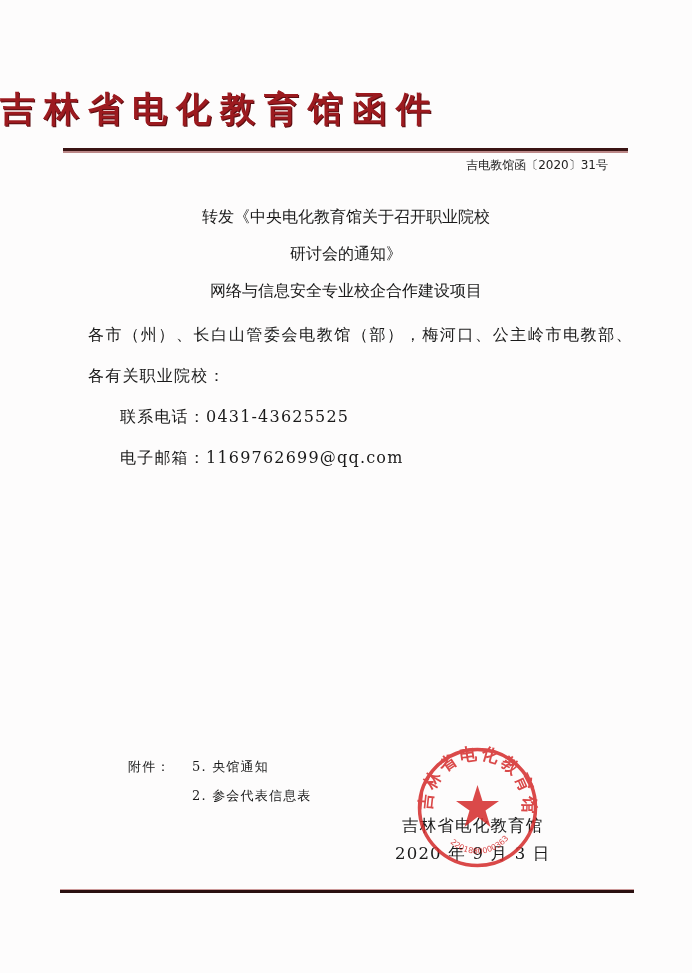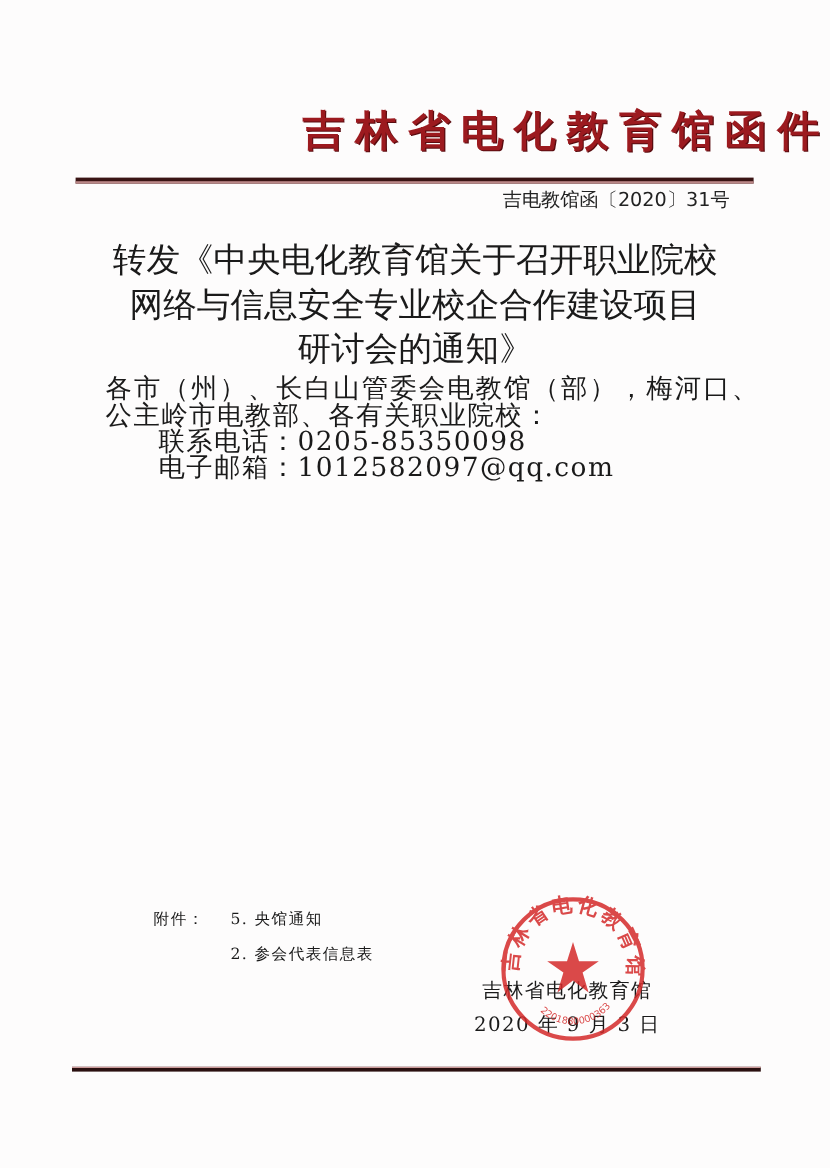--- a/index.html
+++ b/index.html
@@ -6,47 +6,47 @@
     body {
       width: 692px; height: 973px; overflow: hidden;
       background: #fdfcfc;
       font-family: "DejaVu Serif", serif;
       color: #1a1a1a;
       position: relative;
     }
     .page { position: absolute; inset: 0; }
     .letterhead {
       position: absolute; left: 0; right: 0; top: 86px;
-      text-align: right;
+      text-align: left;
       font-family: "DejaVu Sans", sans-serif;
       font-weight: bold;
       font-size: 35px;
       letter-spacing: 9px;
       color: #9c1a1f;
       text-shadow: 1px 1px 0 #5a0c10;
     }
     .rule-top {
       position: absolute; left: 63px; width: 565px; top: 148px;
       height: 3px; background: #3a1414;
       border-bottom: 2px solid #b88;
     }
     .docno {
       position: absolute; right: 84px; top: 157px;
       font-family: "DejaVu Sans", sans-serif;
-      font-size: 16px; color: #222;
+      font-size: 12px; color: #222;
     }
     .title {
       position: absolute; left: 0; right: 0; top: 198px;
       text-align: center;
       font-family: "DejaVu Sans", sans-serif;
-      font-size: 28px; line-height: 37px; color: #1a1a1a;
+      font-size: 16px; line-height: 37px; color: #1a1a1a;
     }
     .body-text {
       position: absolute; left: 88px; width: 545px; top: 314px;
-      font-size: 22px; line-height: 22px;
+      font-size: 16px; line-height: 41px;
       letter-spacing: 1.2px;
       text-align: justify;
     }
     .body-text p { margin: 0; }
     .indent { text-indent: 2em; }
     .contact { padding-left: 2em; }
     .attach-block { position: absolute; left: 128px; top: 752px; font-size: 13px; line-height: 29px; letter-spacing: 1.2px; }
     .attach-row { display: flex; }
     .attach-label { width: 64px; }
     .attach-item2 { padding-left: 64px; }
@@ -70,28 +70,28 @@
 <body>
 
 <div class="page">
 
   <div class="letterhead">吉林省电化教育馆函件</div>
   <div class="rule-top"></div>
   <div class="docno">吉电教馆函〔2020〕31号</div>
 
   <div class="title">
     <div>转发《中央电化教育馆关于召开职业院校</div>
+    <div>研讨会的通知》</div>
     <div>网络与信息安全专业校企合作建设项目</div>
-    <div>研讨会的通知》</div>
   </div>
 
   <div class="body-text">
     <p>各市（州）、长白山管委会电教馆（部），梅河口、公主岭市电教部、各有关职业院校：</p>
-    <p class="contact">联系电话：0205-85350098</p>
-    <p class="contact">电子邮箱：1012582097@qq.com</p>
+    <p class="contact">联系电话：0431-43625525</p>
+    <p class="contact">电子邮箱：1169762699@qq.com</p>
   </div>
 
   <div class="attach-block">
     <div class="attach-row">
       <span class="attach-label">附件：</span>
       <span>5. 央馆通知</span>
     </div>
     <div class="attach-item2">2. 参会代表信息表</div>
   </div>
 

